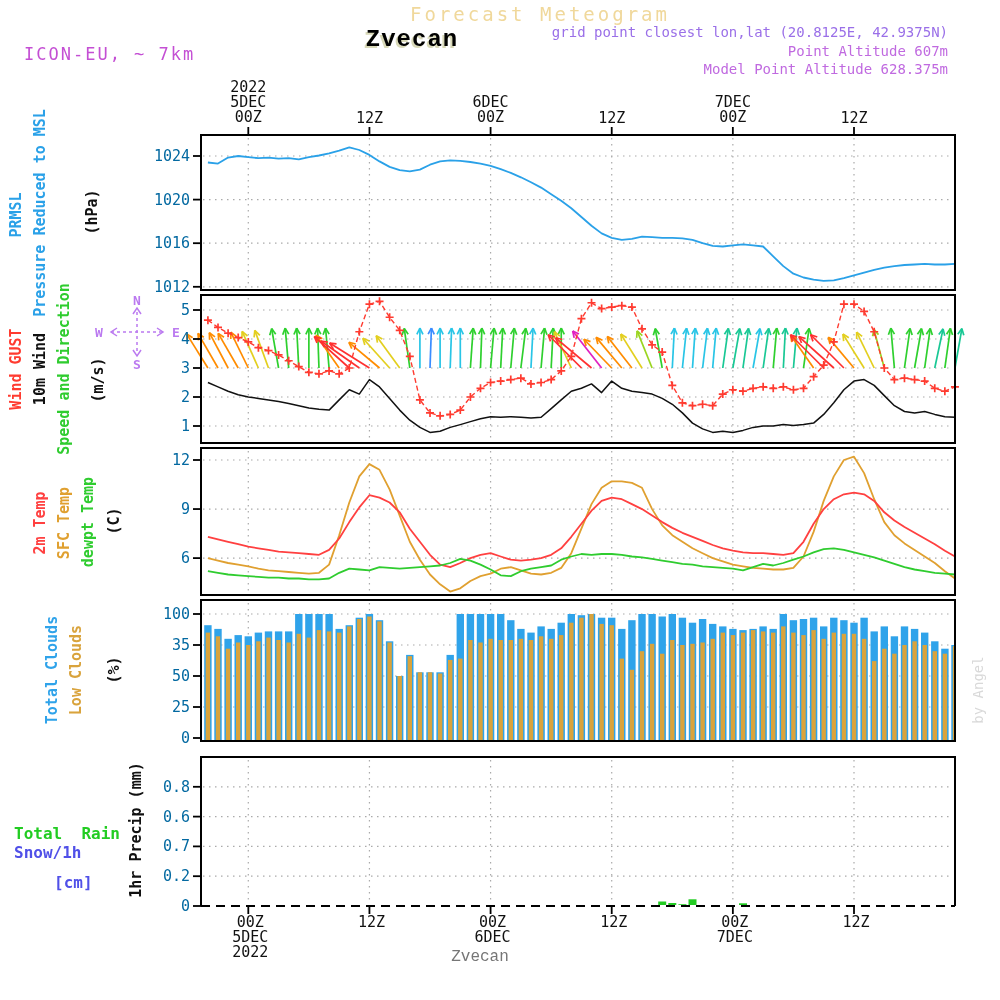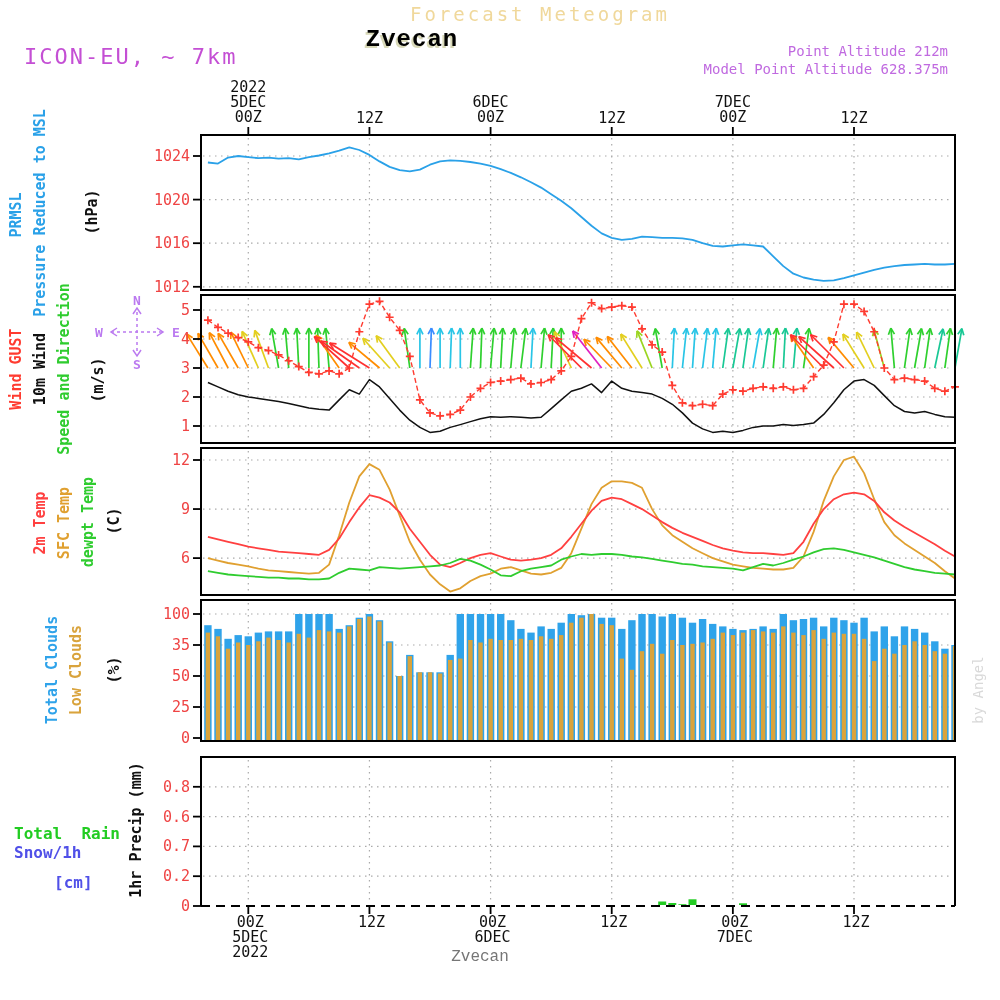--- a/index.html
+++ b/index.html
@@ -3,29 +3,29 @@
 <meta charset="utf-8">
 <style>
   html,body{margin:0;padding:0;background:#fff;}
   #canvas{position:relative;width:991px;height:1000px;background:#fff;overflow:hidden;
           font-family:"DejaVu Sans Mono",monospace;text-decoration:underline;}
   #chart{position:absolute;left:0;top:0;}
   .abs{position:absolute;}
   .vlabel{position:absolute;transform:translate(-50%,-50%) rotate(-90deg);white-space:nowrap;
           font-size:15px;font-weight:bold;}
   .hlabel{position:absolute;white-space:pre;font-size:16px;font-weight:bold;}
-  .ytick{position:absolute;width:62px;text-align:right;font-size:15px;color:#ef4444;}
+  .ytick{position:absolute;width:62px;text-align:right;font-size:15px;color:#0369a1;}
   .tlabel{position:absolute;transform:translateX(-50%);text-align:center;font-size:15px;
           line-height:15px;color:#111;white-space:nowrap;}
   .compass-letter{position:absolute;transform:translate(-50%,-50%);font-size:13px;font-weight:bold;}
   #title{position:absolute;transform:translateX(-50%);font-size:19px;letter-spacing:3px;}
   #station{position:absolute;transform:translateX(-50%);font-family:"Liberation Mono",monospace;
            font-size:24px;font-weight:bold;color:#000;text-shadow:-2px 2px 0 #d9d9b8;letter-spacing:1px;}
   .hdr-right{position:absolute;right:43px;font-size:14px;white-space:nowrap;}
-  #model-label{position:absolute;font-size:22px;letter-spacing:2px;}
+  #model-label{position:absolute;font-size:17px;letter-spacing:2px;}
   #watermark{position:absolute;transform:translate(-50%,-50%) rotate(-90deg);font-size:14px;
              white-space:nowrap;}
   #footer-station{position:absolute;transform:translateX(-50%);font-family:"Liberation Mono",monospace;
                   font-size:16px;color:#767676;}
 </style>
 </head>
 <body>
 
 <div id="canvas">
 
@@ -512,21 +512,22 @@
       <line x1="193" y1="846.4" x2="201" y2="846.4" stroke="#000" stroke-width="1.8"></line>
       <line x1="193" y1="876.2" x2="201" y2="876.2" stroke="#000" stroke-width="1.8"></line>
       <line x1="193" y1="906" x2="201" y2="906" stroke="#000" stroke-width="1.8"></line>
       <line x1="137" y1="312" x2="137" y2="352" stroke="#bb7af0" stroke-width="1.5" stroke-dasharray="3 3"></line>
       <line x1="111" y1="332" x2="163" y2="332" stroke="#bb7af0" stroke-width="1.5" stroke-dasharray="3 3"></line>
       <path d="M133 314 L137 308 L141 314 M133 350 L137 356 L141 350 M117 328 L111 332 L117 336 M157 328 L163 332 L157 336" fill="none" stroke="#bb7af0" stroke-width="1.5"></path>
     </svg>
 
   <div id="title" class="abs" style="left: 540px; top: 3px; color: rgb(240, 216, 155);">Forecast Meteogram</div>
   <div id="station" class="abs" style="left:412px;top:26px;">Zvecan</div>
-  <div class="hdr-right" style="top: 43px; color: rgb(192, 106, 224);">Point Altitude 212m</div>
+  <div class="hdr-right" style="top: 24px; color: rgb(154, 111, 232);">grid point closest lon,lat (20.8125E, 42.9375N)</div>
+  <div class="hdr-right" style="top: 43px; color: rgb(192, 106, 224);">Point Altitude 607m</div>
   <div class="hdr-right" style="top: 61px; color: rgb(192, 106, 224);">Model Point Altitude 628.375m</div>
   <div id="model-label" style="left: 24px; top: 44px; color: rgb(196, 79, 212);">ICON-EU, ~ 7km</div>
 
   <div class="vlabel" style="left: 16px; top: 215px; color: rgb(42, 161, 232);">PRMSL</div>
   <div class="vlabel" style="left: 40px; top: 213px; color: rgb(42, 161, 232);">Pressure Reduced to MSL</div>
   <div class="vlabel" style="left:92px;top:212px;color:#111;">(hPa)</div>
 
   <div class="vlabel" style="left: 16px; top: 369px; color: rgb(255, 59, 48);">Wind GUST</div>
   <div class="vlabel" style="left:40px;top:369px;color:#111;">10m Wind</div>
   <div class="vlabel" style="left: 64px; top: 369px; color: rgb(47, 204, 47);">Speed and Direction</div>

